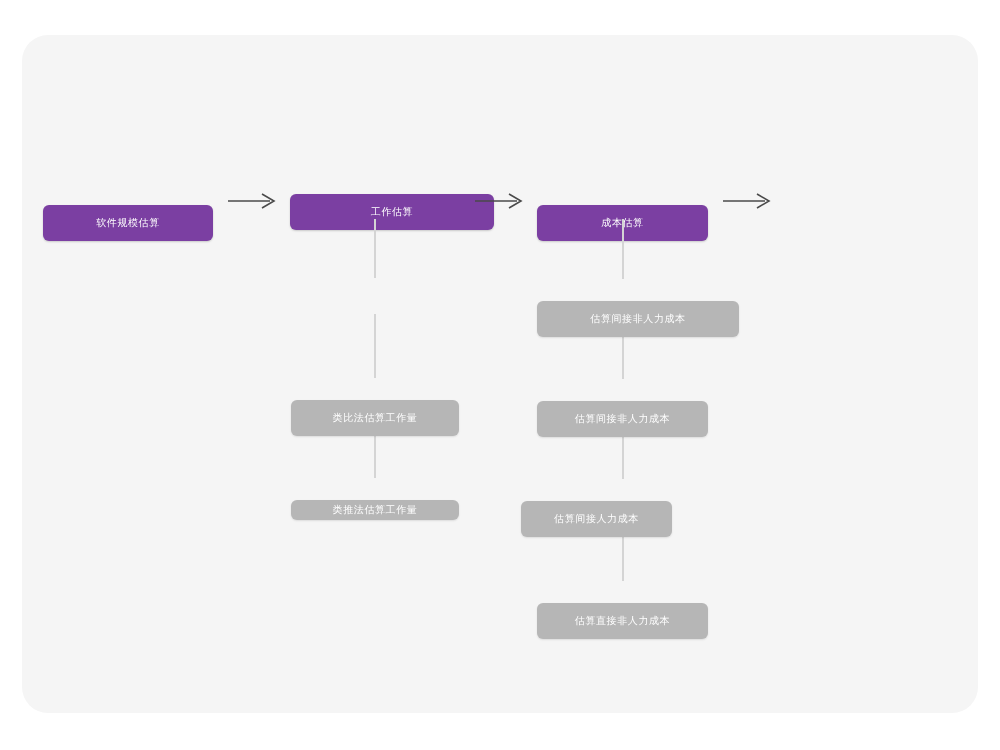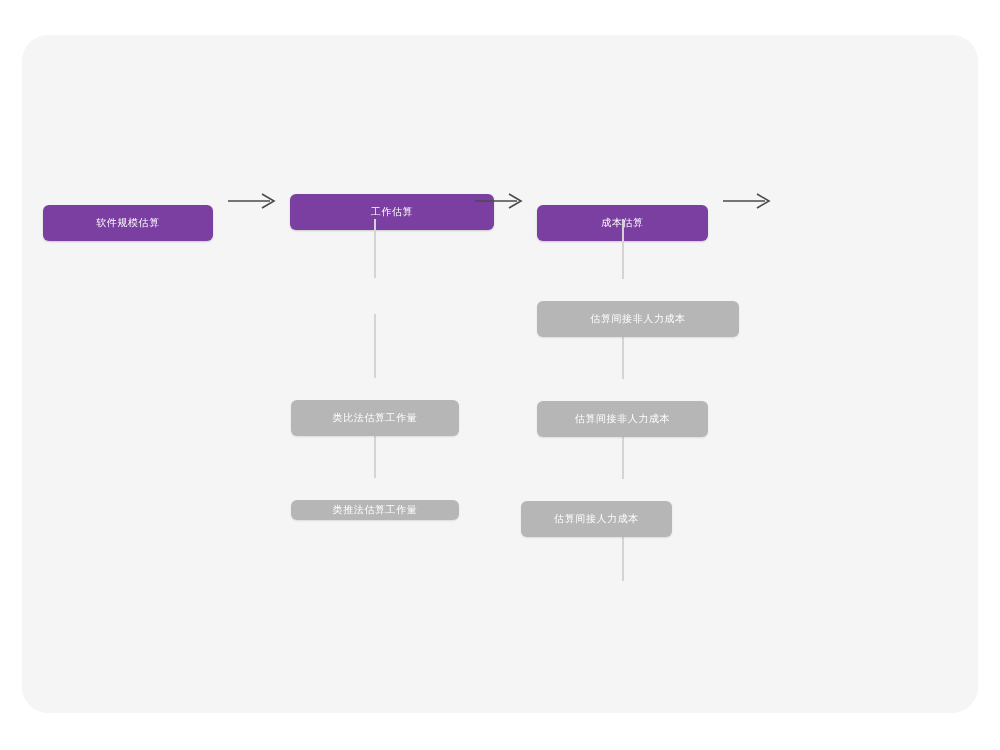--- a/index.html
+++ b/index.html
@@ -137,14 +137,15 @@
   <div class="vline" style="left:622px; top:315px; height:64px;"></div>
   <div class="vline" style="left:622px; top:415px; height:64px;"></div>
   <div class="vline" style="left:622px; top:515px; height:66px;"></div>
 
   <div class="node secondary" style="left:537px; top:279px; width:202px; height:36px;">估算间接非人力成本</div>
 
   <div class="node secondary" style="left:537px; top:379px; width:171px; height:36px;">估算间接非人力成本</div>
 
   <div class="node secondary" style="left:521px; top:479px; width:151px; height:36px;">估算间接人力成本</div>
 
+  <div class="node secondary" style="left:537px; top:581px; width:171px; height:36px;">估算直接非人力成本</div>
 
 </div>
 
 </body></html>

